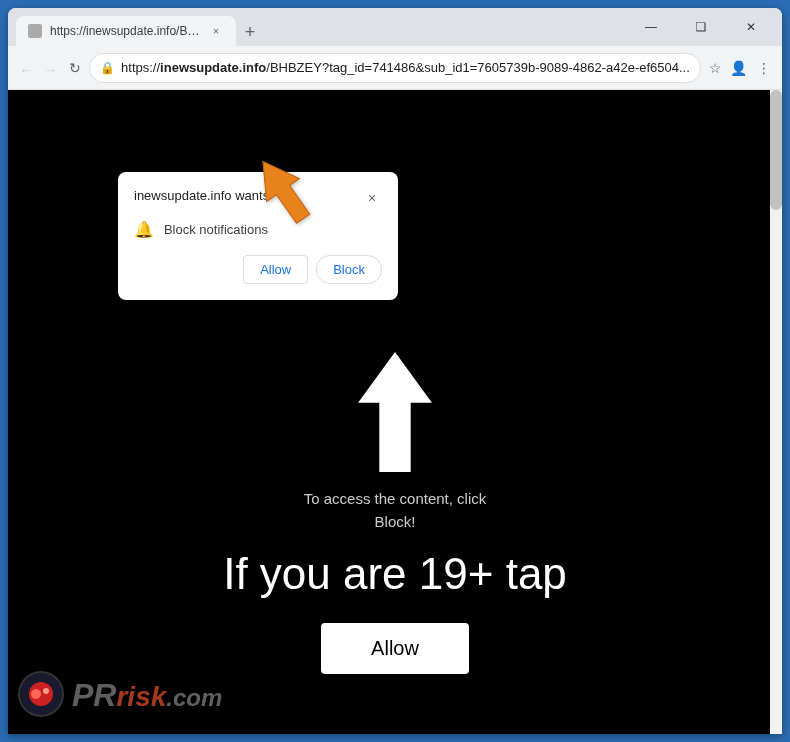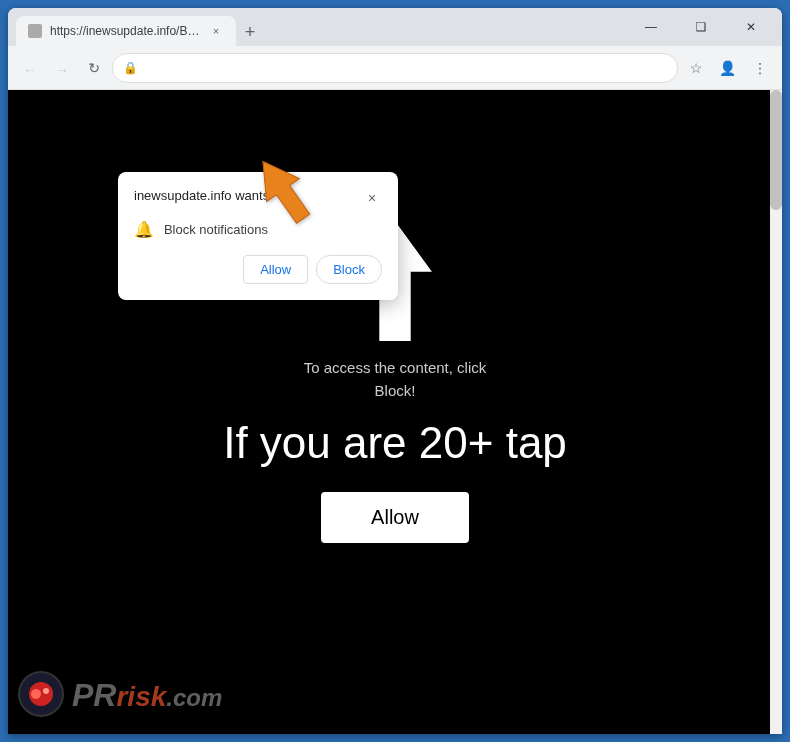--- a/index.html
+++ b/index.html
@@ -194,21 +194,21 @@
       flex: 1;
       background: #000;
       position: relative;
       overflow: hidden;
     }
 
     .page-content {
       display: flex;
       flex-direction: column;
       align-items: center;
-      justify-content: center;
+      justify-content: flex-end;
       height: 100%;
       color: white;
       gap: 16px;
       padding-bottom: 60px;
     }
 
     .arrow-up {
       width: 80px;
       height: 120px;
     }
@@ -415,38 +415,41 @@
       <button class="win-btn close">✕</button>
     </div>
   </div>
 
   <div class="address-bar">
     <button class="nav-btn disabled">←</button>
     <button class="nav-btn disabled">→</button>
     <button class="nav-btn">↻</button>
     <div class="url-bar">
       <span class="lock-icon">🔒</span>
+      <span class="url-text">
+        <span>https://</span><span class="highlight">inewsupdate.info</span><span>/BHBZEY?tag_id=741486&amp;sub_id1=7605739b-9089-4862-a42e-ef6504...</span>
+      </span>
     </div>
     <div class="star-icon">☆</div>
     <div class="account-icon">👤</div>
     <div class="menu-icon">⋮</div>
   </div>
 
   <div class="webpage">
 
     <div class="page-content">
 
       <svg class="arrow-up" viewBox="0 0 80 130" fill="white">
         <polygon points="40,0 80,55 57,55 57,130 23,130 23,55 0,55"></polygon>
       </svg>
       <p class="page-text">
         <span>To access the content, click</span><br>
         <span>Block!</span>
       </p>
-      <p class="big-text">If you are 20+ tap</p>
+      <p class="big-text">If you are 19+ tap</p>
       <button class="allow-button-large">Allow</button>
     </div>
 
     <div class="watermark">
       <div class="watermark-logo">
         <div class="logo-icon">
           <svg width="30" height="30" viewBox="0 0 30 30">
             <circle cx="15" cy="15" r="12" fill="#cc2222"></circle>
             <circle cx="10" cy="15" r="5" fill="#ff6655"></circle>
             <circle cx="20" cy="12" r="3" fill="#ff9988"></circle>

